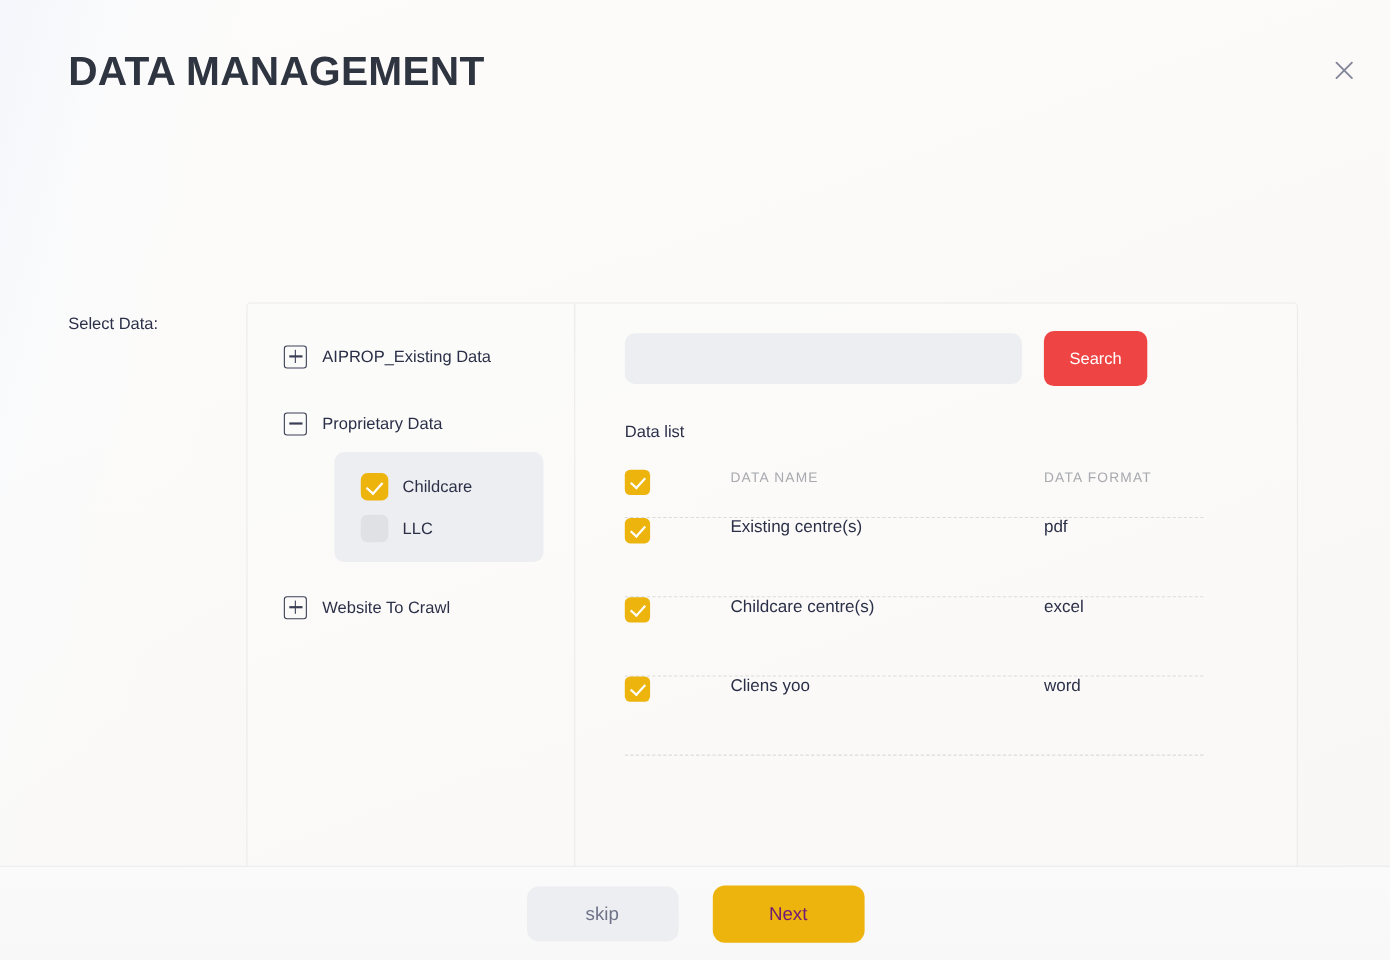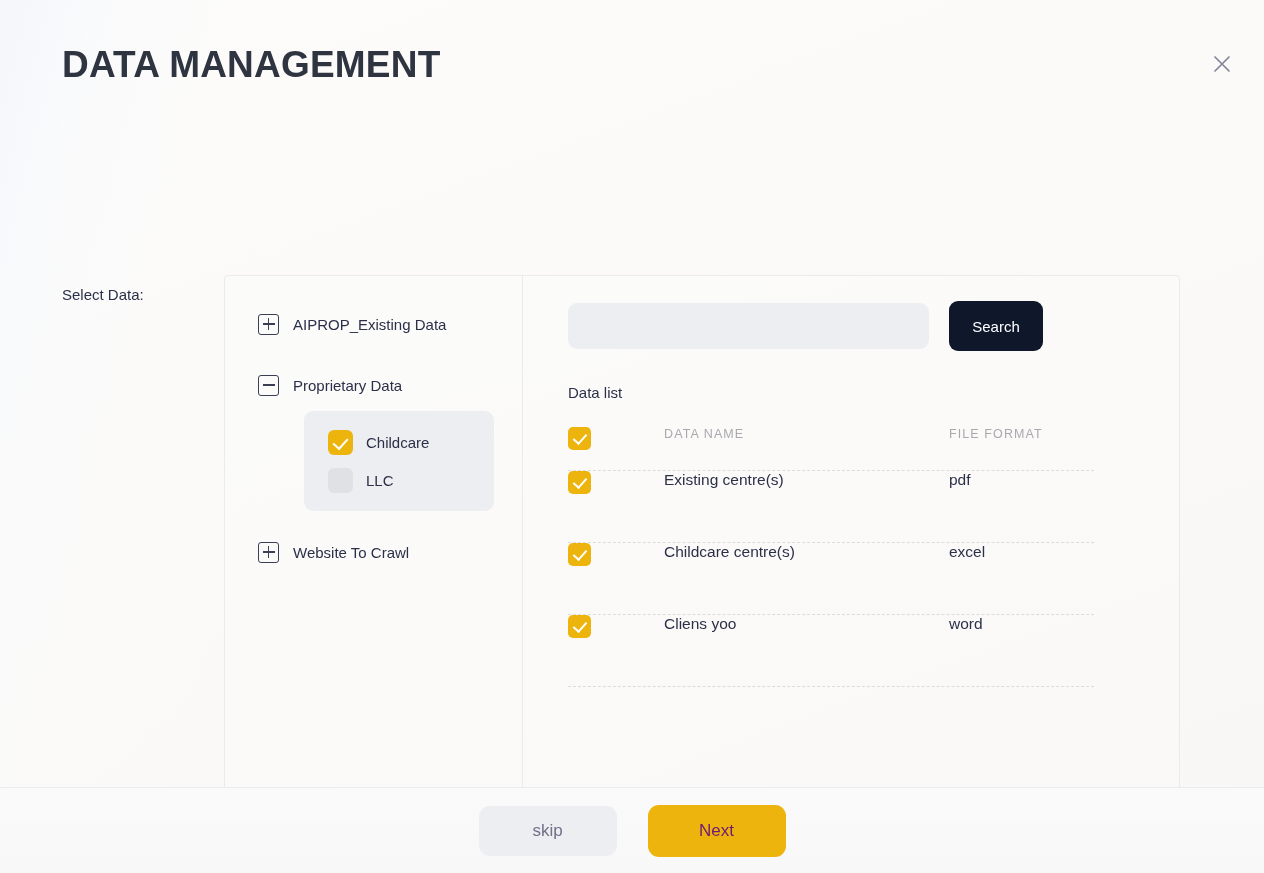--- a/index.html
+++ b/index.html
@@ -227,21 +227,21 @@
     outline: none;
     padding: 0 18px;
     font-family: "Liberation Sans", sans-serif;
     font-size: 15px;
     color: #2b3048;
   }
 
   .search-btn {
     width: 94px;
     height: 50px;
-    background: #0f172a;
+    background: #ef4444;
     border: none;
     border-radius: 9px;
     color: #ffffff;
     font-family: "Liberation Sans", sans-serif;
     font-size: 15px;
     cursor: pointer;
   }
 
   .data-list-caption {
     margin: 33px 0 0 45px;
@@ -392,21 +392,21 @@
 
         <div class="data-list-caption">Data list</div>
 
         <div class="table">
 
           <div class="trow head">
             <div class="col-cb">
               <span class="cb small checked"></span>
             </div>
             <div class="col-name th">DATA NAME</div>
-            <div class="col-fmt th">FILE FORMAT</div>
+            <div class="col-fmt th">DATA FORMAT</div>
           </div>
 
           <div class="trow">
             <div class="col-cb">
               <span class="cb small checked"></span>
             </div>
             <div class="col-name td">Existing centre(s)</div>
             <div class="col-fmt td">pdf</div>
           </div>
 

